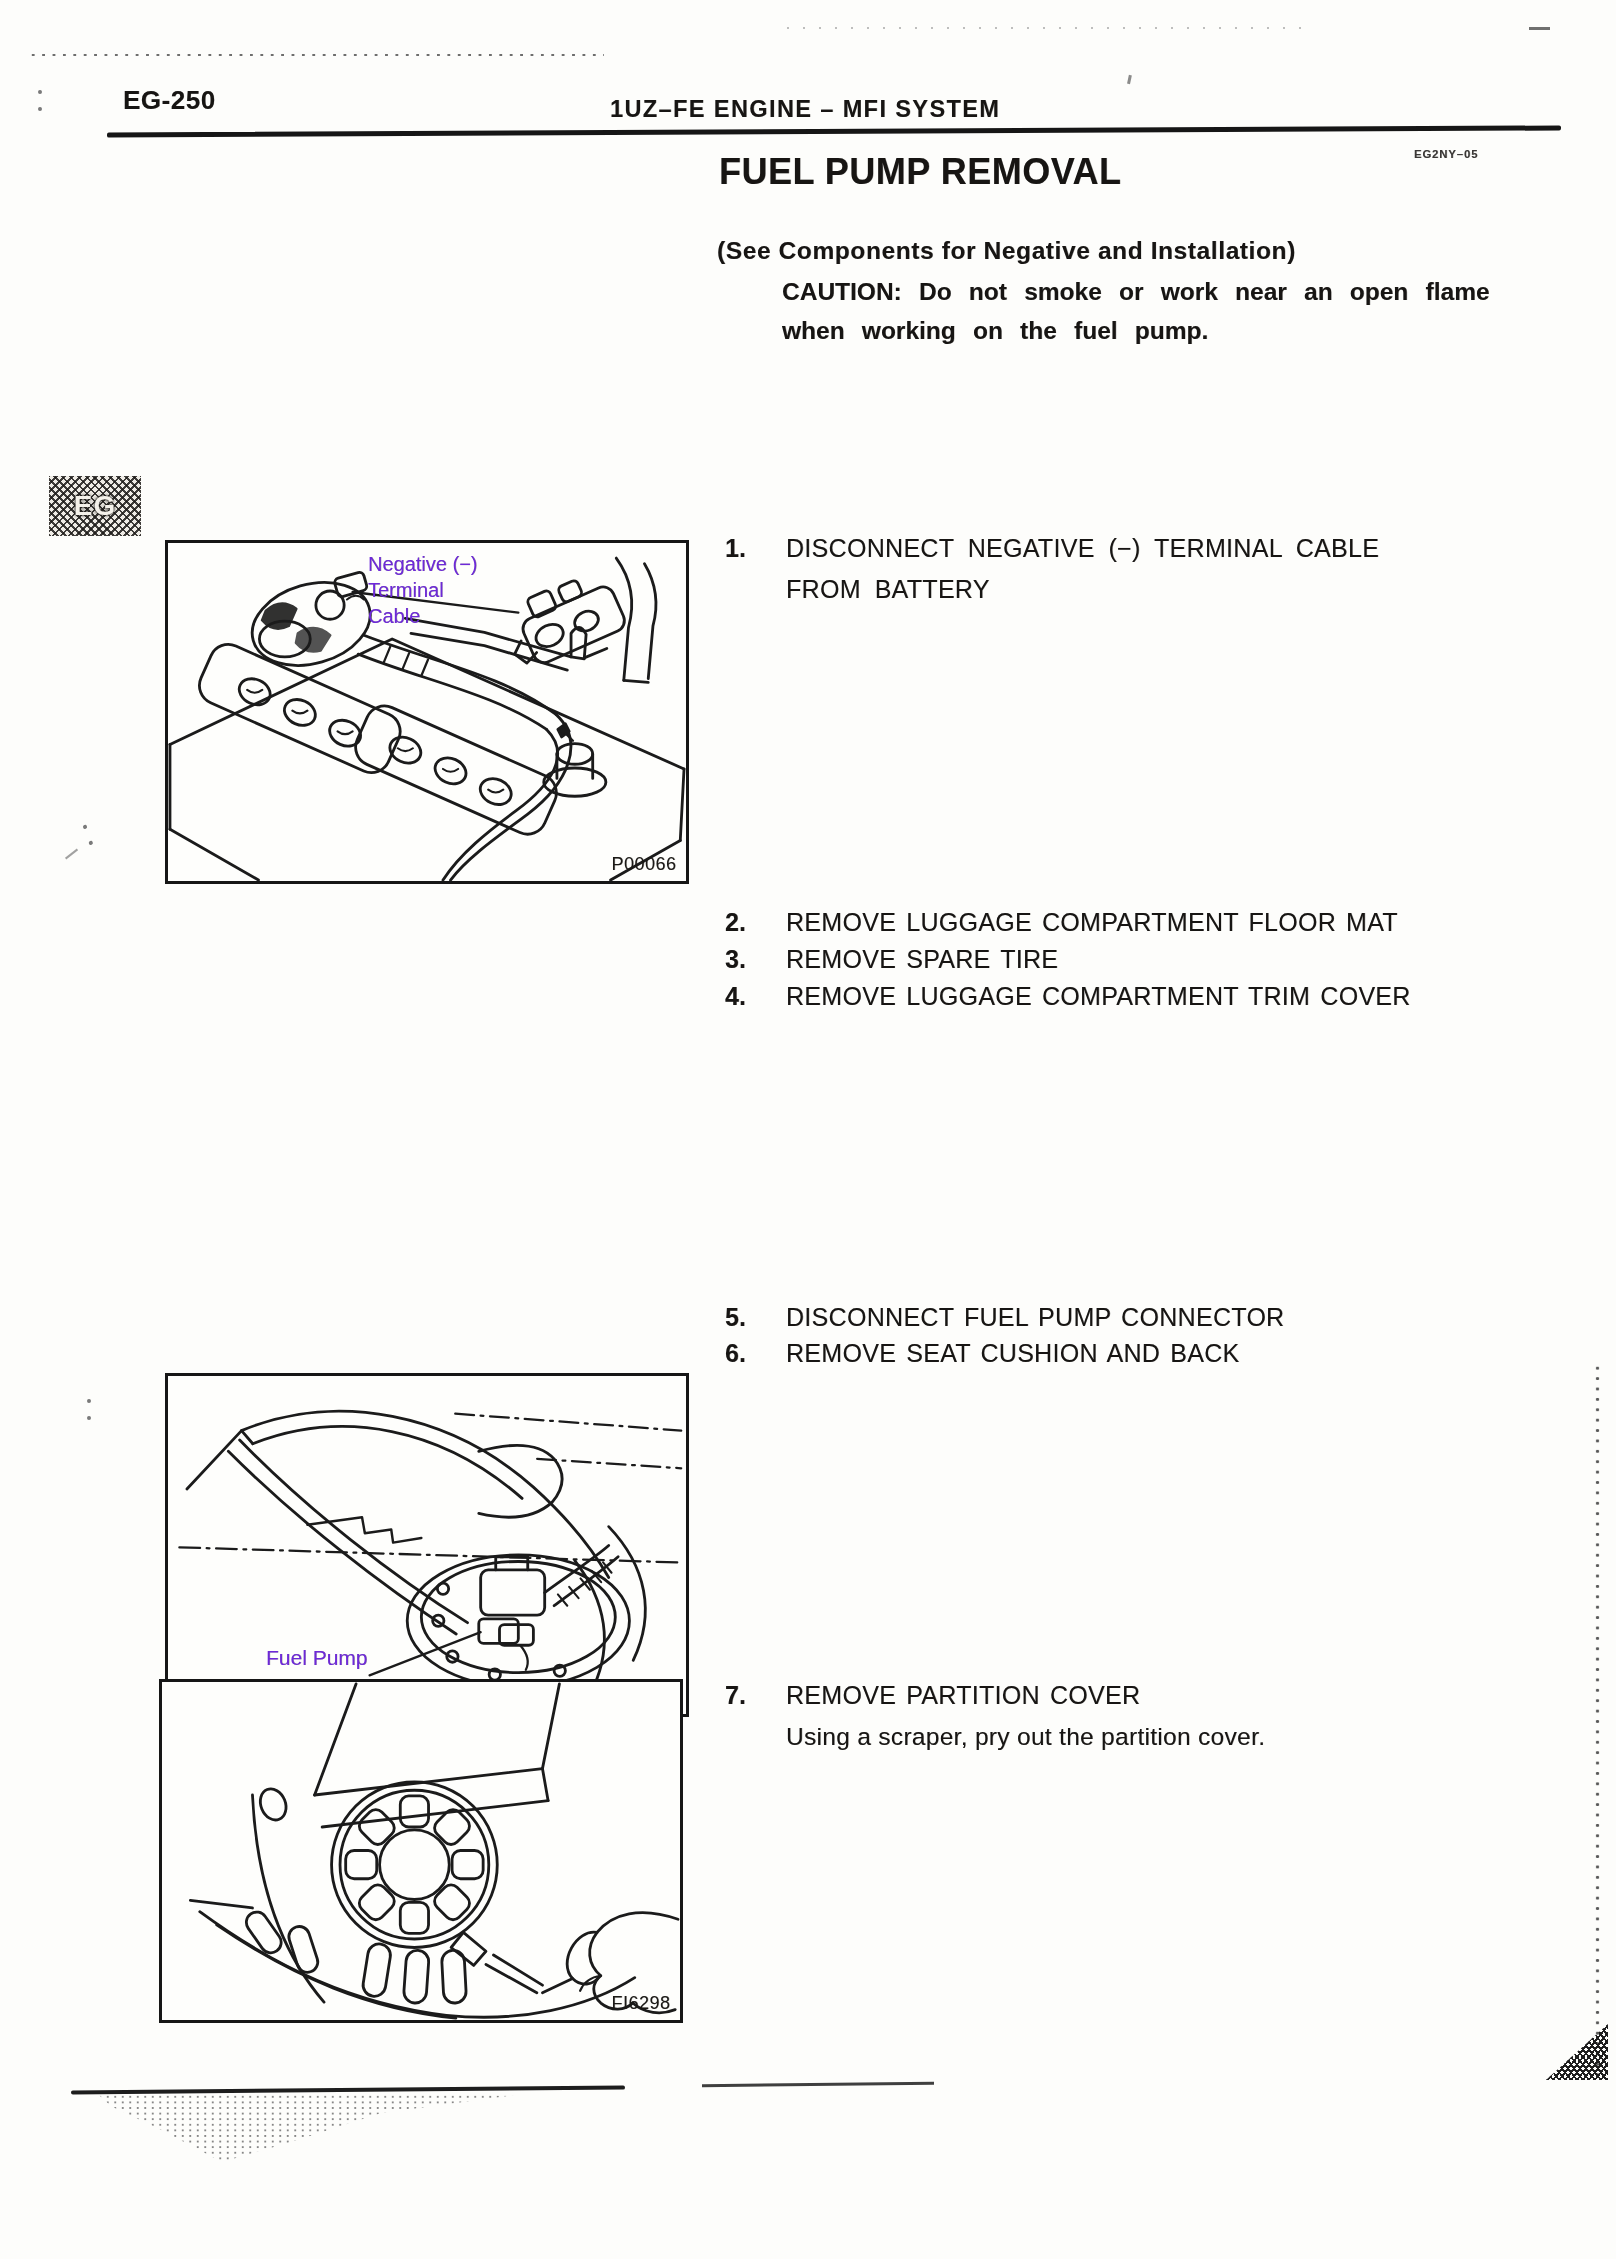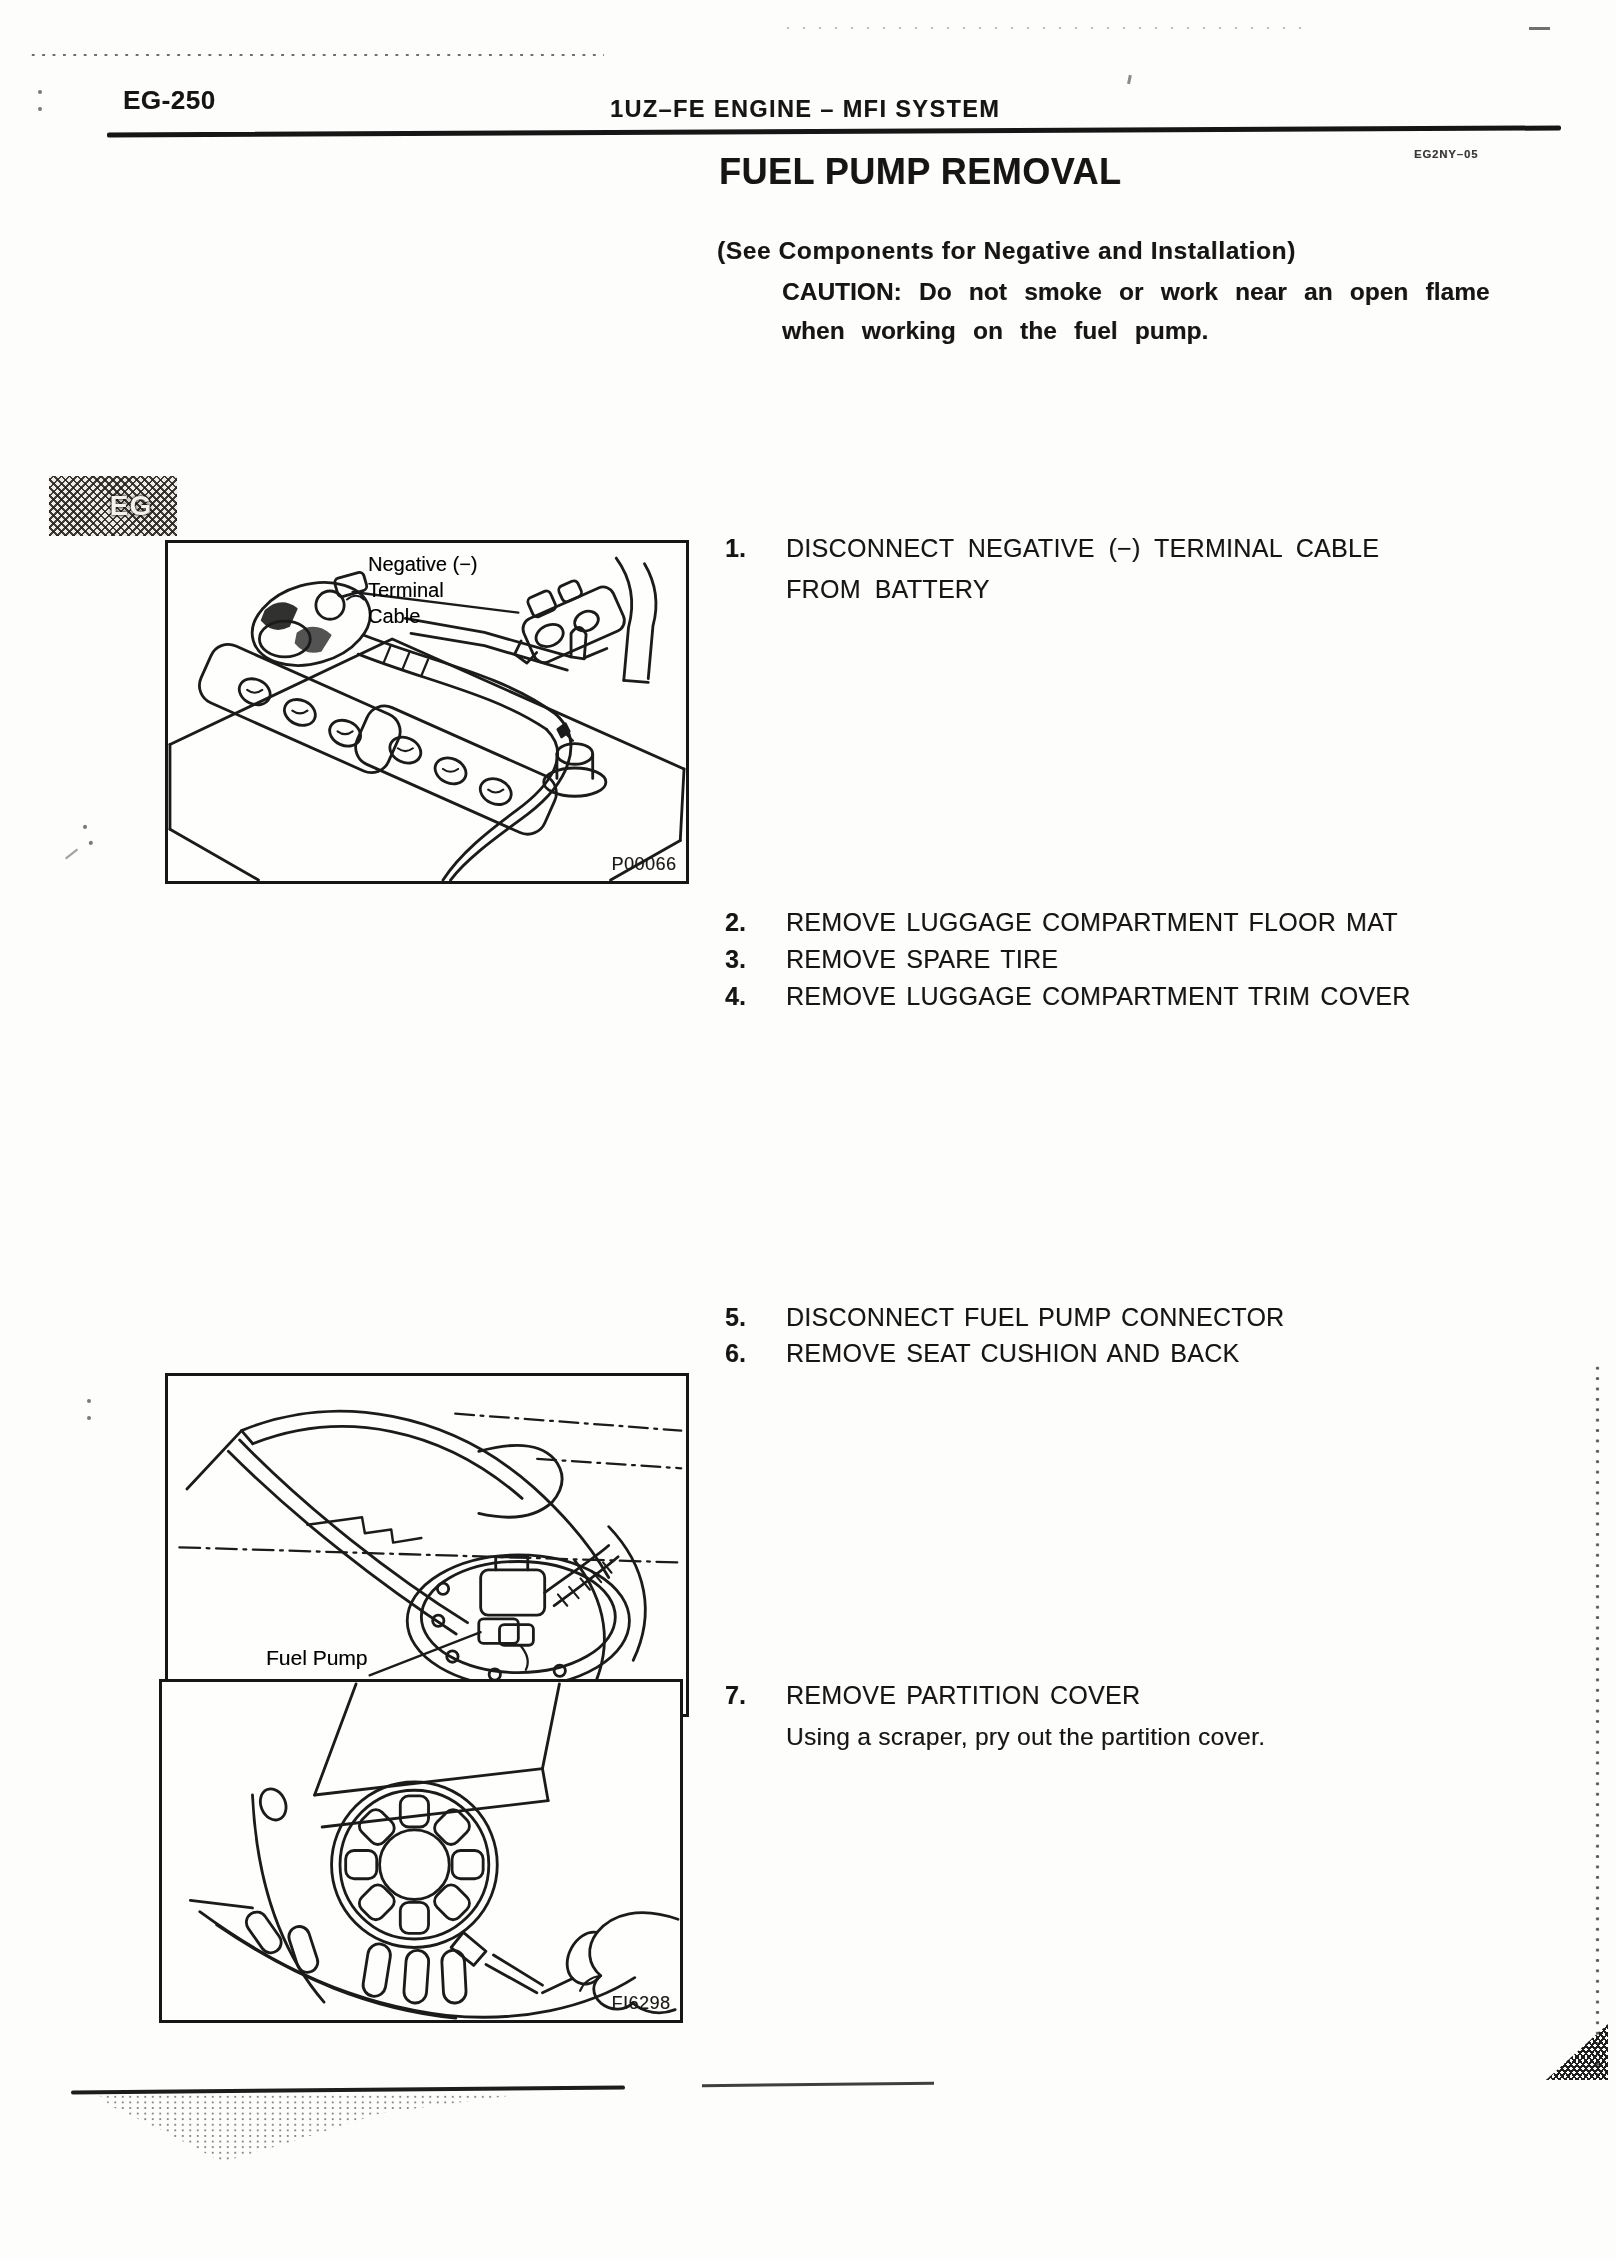--- a/index.html
+++ b/index.html
@@ -23,27 +23,27 @@
 
   
   .eg-tab {
     left:49px; top:476px; width:92px; height:60px;
     background:
       repeating-linear-gradient(45deg, rgba(32,30,28,.85) 0 1.9px, transparent 1.9px 5.6px),
       repeating-linear-gradient(-45deg, rgba(32,30,28,.85) 0 1.9px, transparent 1.9px 5.6px),
       #efece6;
     display:flex; align-items:center; justify-content:center;
     font-size:28px; font-weight:bold; letter-spacing:0.9px;
-    color:#f4f1ea; text-shadow:0 0 3.8px #151310, 0 0 1.9px #151310;padding-left:36px;
+    color:#f4f1ea; text-shadow:0 0 3.8px #151310, 0 0 1.9px #151310;
   }
 
   
   .fig { position:absolute; width:518px; height:338px; border:3.8px solid #161616; background:#fefefc; }
   .fig svg { position:absolute; left:0; top:0; }
-  .fig-label { position:absolute; font-size:20px; line-height:26px; white-space:pre-line; color:#000000; }
+  .fig-label { position:absolute; font-size:20px; line-height:26px; white-space:pre-line; color:#6d28d9; }
   .fig-code { position:absolute; right:9.4px; bottom:5.6px; font-size:18px; letter-spacing:0.5px; color:#1b1916; }
 
   
   .step { position:absolute; left:725px; width:770px; display:flex; }
   .step .num { flex:0 0 61px; font-size:25px; font-weight:bold; line-height:41px; }
   .step .stext { flex:1 1 auto; }
   .sheading { display:block; font-size:25px; font-weight:normal; line-height:41px; white-space:pre-line; word-spacing:2.8px; letter-spacing:0.3px; }
   .step-1 .sheading { word-spacing:6.6px; }
   .scaution { display:block; font-size:24px; font-weight:bold; line-height:42px; white-space:pre-line; word-spacing:8.5px; letter-spacing:0.2px; }
   .snote { display:block; font-size:24.5px; font-weight:normal; line-height:41px; letter-spacing:0.3px; }

